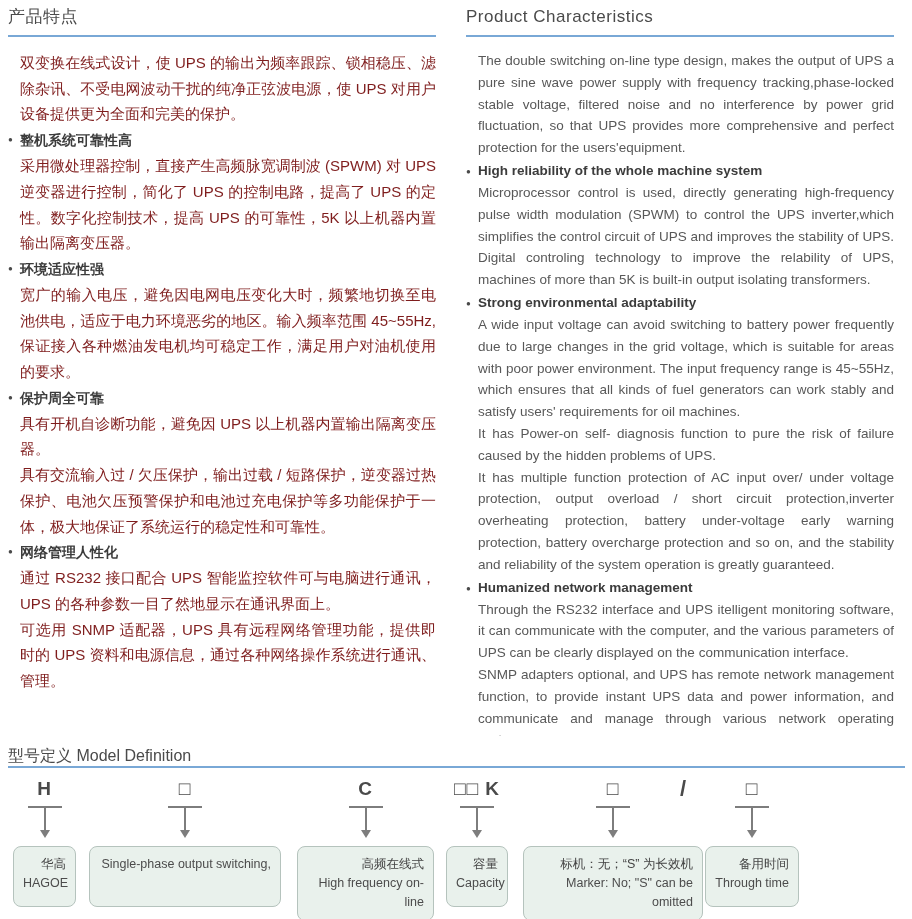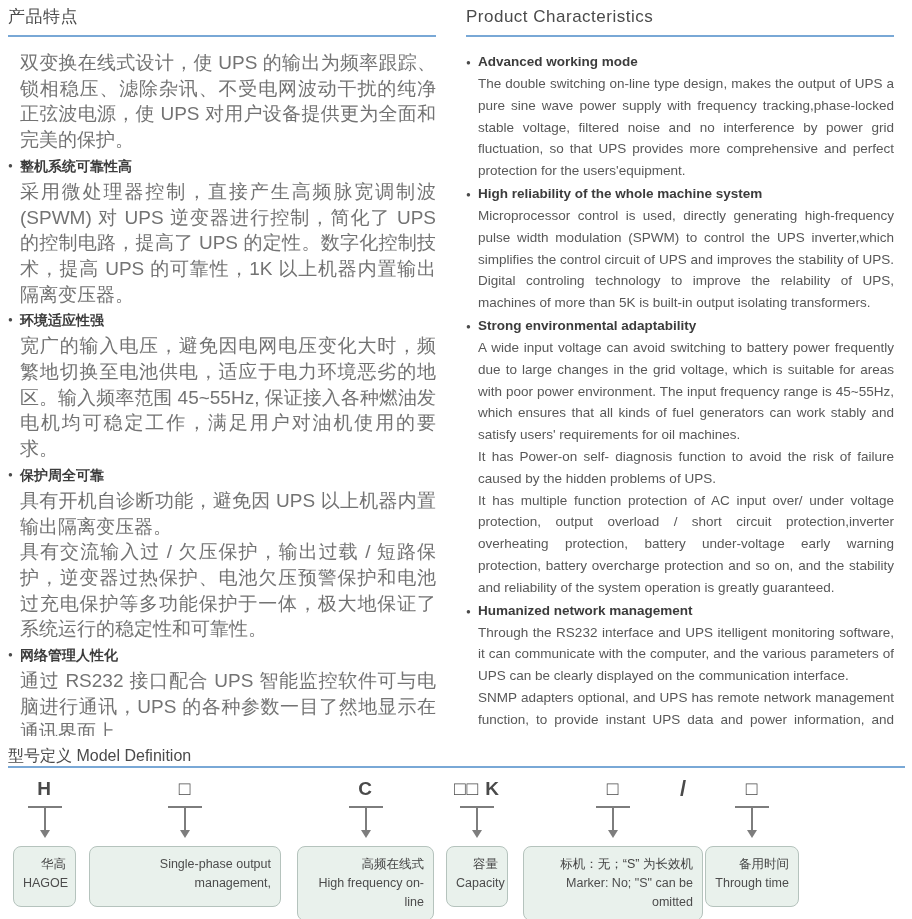--- a/index.html
+++ b/index.html
@@ -22,21 +22,21 @@
   .rule { height:2px; background:#79a8d6; margin-bottom:13px; }
 
   .feat { padding-left:12px; }
   .feat-h {
     font-weight:bold; color:#3c3c3c; position:relative;
   }
   .feat-h::before {
     content:"●"; position:absolute; left:-12px; font-size:8px; color:#4a4a4a;
   }
   .cn .feat-h { font-size:14px; line-height:26px; }
-  .cn p { font-size:19px; line-height:25.7px; color:#737373; text-align:justify; }
+  .cn p { font-size:15px; line-height:25.7px; color:#7f1d1d; text-align:justify; }
   .en .feat-h { font-size:13.5px; line-height:23px; }
   .en .feat-h::before { top:1px; }
   .en p { font-size:13.5px; line-height:21.8px; color:#585858; text-align:justify; }
 
   .model-sec { margin-top:10px; }
   h2.model-title {
     font-size:16px; font-weight:normal; color:#4a4a4a; line-height:20px; margin-bottom:0;
   }
   .rule.full { margin-bottom:0; }
 
@@ -79,21 +79,21 @@
 
     <section class="col cn">
       <h2 class="sec-title">产品特点</h2>
       <div class="rule"></div>
 
       <div class="feat">
         <p>双变换在线式设计，使 UPS 的输出为频率跟踪、锁相稳压、滤除杂讯、不受电网波动干扰的纯净正弦波电源，使 UPS 对用户设备提供更为全面和完美的保护。</p>
       </div>
       <div class="feat">
         <div class="feat-h">整机系统可靠性高</div>
-        <p>采用微处理器控制，直接产生高频脉宽调制波 (SPWM) 对 UPS 逆变器进行控制，简化了 UPS 的控制电路，提高了 UPS 的定性。数字化控制技术，提高 UPS 的可靠性，1K 以上机器内置输出隔离变压器。</p>
+        <p>采用微处理器控制，直接产生高频脉宽调制波 (SPWM) 对 UPS 逆变器进行控制，简化了 UPS 的控制电路，提高了 UPS 的定性。数字化控制技术，提高 UPS 的可靠性，5K 以上机器内置输出隔离变压器。</p>
       </div>
       <div class="feat">
         <div class="feat-h">环境适应性强</div>
         <p>宽广的输入电压，避免因电网电压变化大时，频繁地切换至电池供电，适应于电力环境恶劣的地区。输入频率范围 45~55Hz, 保证接入各种燃油发电机均可稳定工作，满足用户对油机使用的要求。</p>
       </div>
       <div class="feat">
         <div class="feat-h">保护周全可靠</div>
         <p>具有开机自诊断功能，避免因 UPS 以上机器内置输出隔离变压器。</p>
         <p>具有交流输入过 / 欠压保护，输出过载 / 短路保护，逆变器过热保护、电池欠压预警保护和电池过充电保护等多功能保护于一体，极大地保证了系统运行的稳定性和可靠性。</p>
       </div>
@@ -102,33 +102,32 @@
         <p>通过 RS232 接口配合 UPS 智能监控软件可与电脑进行通讯，UPS 的各种参数一目了然地显示在通讯界面上。</p>
         <p>可选用 SNMP 适配器，UPS 具有远程网络管理功能，提供即时的 UPS 资料和电源信息，通过各种网络操作系统进行通讯、管理。</p>
       </div>
     </section>
 
     <section class="col en">
       <h2 class="sec-title">Product Characteristics</h2>
       <div class="rule"></div>
 
       <div class="feat">
-        <div class="feat-h">Advanced working mode</div>
         <p>The double switching on-line type design, makes the output of UPS a pure sine wave power supply with frequency tracking,phase-locked stable voltage, filtered noise and no interference by power grid fluctuation, so that UPS provides more comprehensive and perfect protection for the users'equipment.</p>
       </div>
       <div class="feat">
         <div class="feat-h">High reliability of the whole machine system</div>
         <p>Microprocessor control is used, directly generating high-frequency pulse width modulation (SPWM) to control the UPS inverter,which simplifies the control circuit of UPS and improves the stability of UPS. Digital controling technology to improve the relability of UPS, machines of more than 5K is built-in output isolating transformers.</p>
       </div>
       <div class="feat">
         <div class="feat-h">Strong environmental adaptability</div>
         <p>A wide input voltage can avoid switching to battery power frequently due to large changes in the grid voltage, which is suitable for areas with poor power environment. The input frequency range is 45~55Hz, which ensures that all kinds of fuel generators can work stably and satisfy users' requirements for oil machines.</p>
       </div>
       <div class="feat">
-        <p>It has Power-on self- diagnosis function to avoid the risk of failure caused by the hidden problems of UPS.</p>
+        <p>It has Power-on self- diagnosis function to pure the risk of failure caused by the hidden problems of UPS.</p>
         <p>It has multiple function protection of AC input over/ under voltage protection, output overload / short circuit protection,inverter overheating protection, battery under-voltage early warning protection, battery overcharge protection and so on, and the stability and reliability of the system operation is greatly guaranteed.</p>
       </div>
       <div class="feat">
         <div class="feat-h">Humanized network management</div>
         <p>Through the RS232 interface and UPS itelligent monitoring software, it can communicate with the computer, and the various parameters of UPS can be clearly displayed on the communication interface.</p>
         <p>SNMP adapters optional, and UPS has remote network management function, to provide instant UPS data and power information, and communicate and manage through various network operating systems.</p>
       </div>
     </section>
 
   </div>
@@ -153,21 +152,21 @@
       </div>
 
       <div class="mcol" style="left:81px; width:192px;">
         <div class="msym">□</div>
         <div class="marrow">
           <div class="bar"></div>
             <div class="stem"></div>
             <div class="head"></div>
         </div>
         <div class="mbox">
-          <div>Single-phase output management,</div>
+          <div>Single-phase output switching,</div>
 
         </div>
       </div>
 
       <div class="mcol" style="left:289px; width:137px;">
         <div class="msym">C</div>
         <div class="marrow">
           <div class="bar"></div>
             <div class="stem"></div>
             <div class="head"></div>

